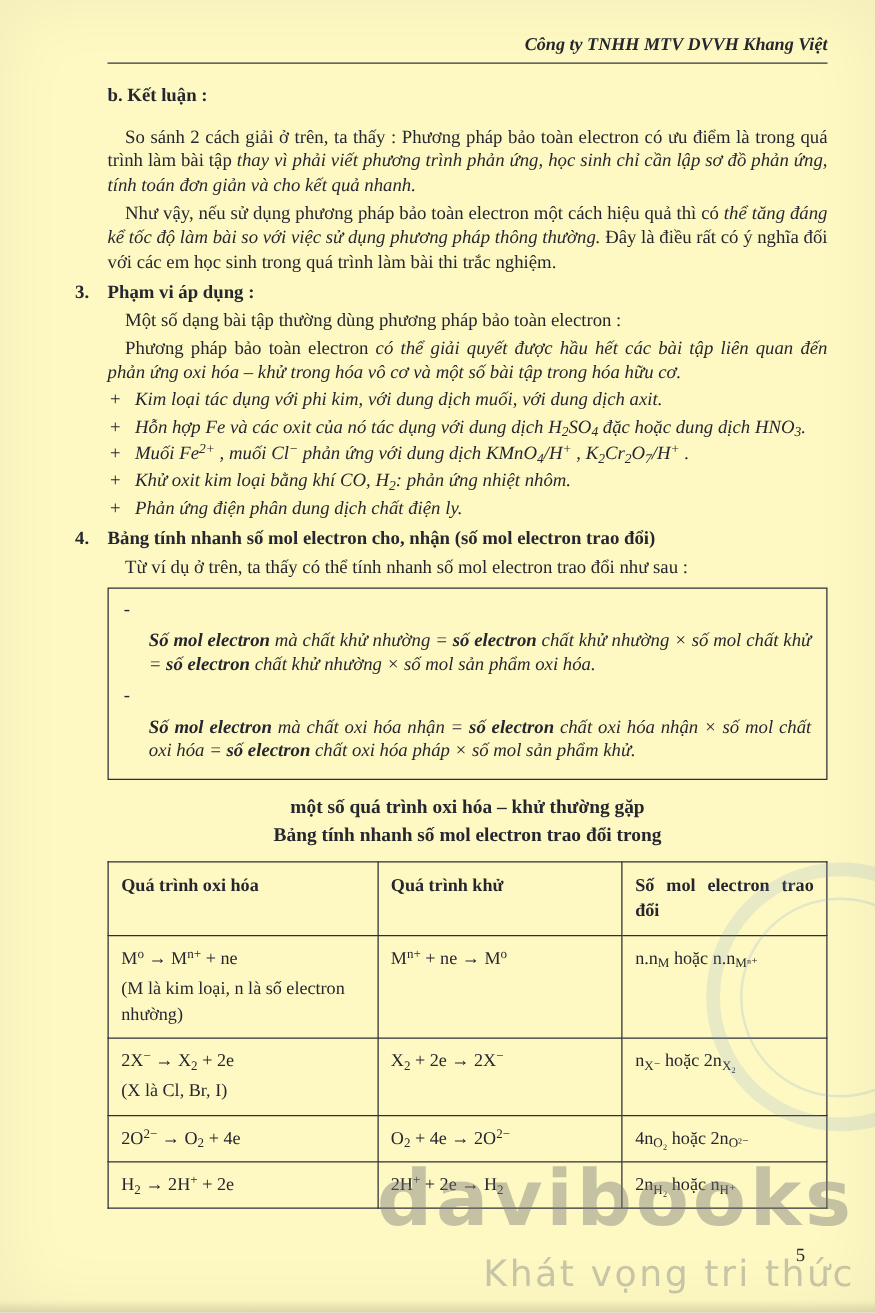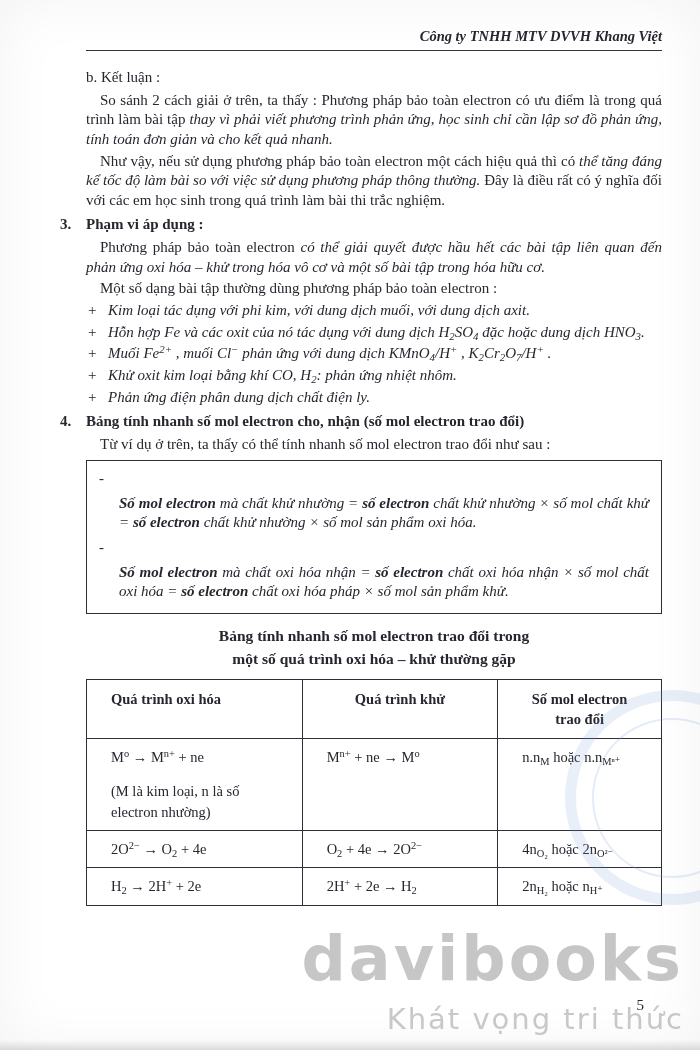--- a/index.html
+++ b/index.html
@@ -1,52 +1,52 @@
 <!DOCTYPE html>
 <html><head>
 <meta charset="utf-8">
 <style>
   * { box-sizing: border-box; }
   html,body { margin:0; padding:0; background:#d8d8d8; }
   .page {
     position:relative; width:700px; height:1050px; margin:0 auto;
-    background:#ffffff; overflow:hidden; color:#26262f;
+    background:#fef9c3; overflow:hidden; color:#26262f;
     font-family:"Liberation Serif","DejaVu Serif",serif;
     box-shadow: inset 0 0 60px rgba(0,0,0,0.05);
   }
   .header {
     position:absolute; top:28px; left:86px; width:576px;
     text-align:right; font-weight:700; font-style:italic; font-size:14.5px;
     padding-bottom:5px; border-bottom:1.6px solid #34343e;
   }
   .content {
     position:absolute; top:66px; left:86px; width:576px;
     font-size:15px; line-height:1.31; text-align:justify;
   }
   .it { font-style:italic; }
-  .h-sub { font-weight:400; margin:2px 0 3px; }
+  .h-sub { font-weight:700; margin:2px 0 13px; }
   .h-num { display:flex; font-weight:700; margin:5px 0 3px -26px; }
   .h-num .num { width:26px; flex:none; }
   p.para { margin:0 0 2px 0; text-indent:14px; }
   .bullet { display:flex; margin:0 0 2px; }
   .bullet .marker { width:22px; flex:none; padding-left:2px; font-style:normal; }
   .bullet .b-text { flex:1; font-style:italic; }
   .rule-box { border:1.6px solid #2e2e39; padding:8px 12px 6px 8px; margin:5px 0 10px; }
   .rule-item { display:flex; font-style:italic; margin-bottom:5px; }
   .rule-item .marker { width:24px; flex:none; padding-left:4px; font-style:normal; }
   .rule-item .rule-text { flex:1; text-align:justify;margin-top:25px; }
   .rule-item b { font-weight:700; }
   .table-title { text-align:center; font-weight:700; font-size:15.5px; line-height:1.5; margin:4px 0 8px; }
   table.etable { width:100%; border-collapse:collapse; font-size:14.5px; }
-  .etable th, .etable td { border:1.6px solid #2e2e39; padding:8px 24px; vertical-align:top; line-height:1.4; }
+  .etable th, .etable td { border:1.6px solid #2e2e39; padding:8px 10px; vertical-align:top; line-height:1.4; }
   .etable th { font-weight:700; padding-top:9px; padding-bottom:9px; }
   .etable th.left { text-align:left; }
-  .etable th.center { text-align:center; }
+  .etable th.center { }
   .etable td { text-align:left; }
-  .cell-note { margin-top:14px; }
+  .cell-note { margin-top:4px; }
   sub, sup { font-size:72%; line-height:0; }
   sub { vertical-align:-0.28em; }
   sup { vertical-align:0.45em; }
   .stamp {
     position:absolute; right:-80px; top:690px; width:215px; height:215px;
     border-radius:50%; border:11px solid rgba(125,162,216,0.17); pointer-events:none;
   }
   .stamp-inner {
     position:absolute; right:-52px; top:718px; width:160px; height:160px;
     border-radius:50%; border:2px solid rgba(125,162,216,0.20); pointer-events:none;
@@ -81,23 +81,23 @@
 
     <p class="para"><span>So sánh 2 cách giải ở trên, ta thấy : Phương pháp bảo toàn electron có ưu điểm là trong quá trình làm bài tập </span><span class="it">thay vì phải viết phương trình phản ứng, học sinh chỉ cần lập sơ đồ phản ứng, tính toán đơn giản và cho kết quả nhanh.</span></p>
 
     <p class="para"><span>Như vậy, nếu sử dụng phương pháp bảo toàn electron một cách hiệu quả thì có </span><span class="it">thể tăng đáng kể tốc độ làm bài so với việc sử dụng phương pháp thông thường. </span><span>Đây là điều rất có ý nghĩa đối với các em học sinh trong quá trình làm bài thi trắc nghiệm.</span></p>
 
     <div class="h-num">
       <span class="num">3.</span>
       <span>Phạm vi áp dụng :</span>
     </div>
 
+    <p class="para">Một số dạng bài tập thường dùng phương pháp bảo toàn electron :</p>
+
     <p class="para"><span>Phương pháp bảo toàn electron </span><span class="it">có thể giải quyết được hầu hết các bài tập liên quan đến phản ứng oxi hóa – khử trong hóa vô cơ và một số bài tập trong hóa hữu cơ.</span></p>
-
-    <p class="para">Một số dạng bài tập thường dùng phương pháp bảo toàn electron :</p>
 
     <div class="bullet">
       <span class="marker">+</span>
       <span class="b-text">Kim loại tác dụng với phi kim, với dung dịch muối, với dung dịch axit.</span>
     </div>
     <div class="bullet">
       <span class="marker">+</span>
       <span class="b-text">Hỗn hợp Fe và các oxit của nó tác dụng với dung dịch H<sub>2</sub>SO<sub>4</sub> đặc hoặc dung dịch HNO<sub>3</sub>.</span>
     </div>
     <div class="bullet">
@@ -125,22 +125,22 @@
         <span class="marker">-</span>
         <span class="rule-text"><b>Số mol electron</b><span> mà chất khử nhường = </span><b>số electron</b><span> chất khử nhường × số mol chất khử = </span><b>số electron</b><span> chất khử nhường × số mol sản phẩm oxi hóa.</span></span>
       </div>
       <div class="rule-item">
         <span class="marker">-</span>
         <span class="rule-text"><b>Số mol electron</b><span> mà chất oxi hóa nhận = </span><b>số electron</b><span> chất oxi hóa nhận × số mol chất oxi hóa = </span><b>số electron</b><span> chất oxi hóa pháp × số mol sản phẩm khử.</span></span>
       </div>
     </div>
 
     <div class="table-title">
+      <div>một số quá trình oxi hóa – khử thường gặp</div>
       <div>Bảng tính nhanh số mol electron trao đổi trong</div>
-      <div>một số quá trình oxi hóa – khử thường gặp</div>
     </div>
 
     <table class="etable">
       <colgroup>
         <col style="width:37.5%">
         <col style="width:34%">
         <col style="width:28.5%">
       </colgroup>
       <thead>
         <tr>
@@ -153,20 +153,28 @@
         <tr>
           <td>
             <div>M<sup>o</sup> → M<sup>n+</sup> + ne</div>
             <div class="cell-note">(M là kim loại, n là số electron nhường)</div>
           </td>
           <td>M<sup>n+</sup> + ne → M<sup>o</sup></td>
           <td>n.n<sub>M</sub> hoặc n.n<sub>Mⁿ⁺</sub></td>
         </tr>
         <tr>
           <td>
+            <div>2X<sup>−</sup> → X<sub>2</sub> + 2e</div>
+            <div class="cell-note">(X là Cl, Br, I)</div>
+          </td>
+          <td>X<sub>2</sub> + 2e → 2X<sup>−</sup></td>
+          <td>n<sub>X⁻</sub> hoặc 2n<sub>X₂</sub></td>
+        </tr>
+        <tr>
+          <td>
             <div>2O<sup>2−</sup> → O<sub>2</sub> + 4e</div>
           </td>
           <td>O<sub>2</sub> + 4e → 2O<sup>2−</sup></td>
           <td>4n<sub>O₂</sub> hoặc 2n<sub>O²⁻</sub></td>
         </tr>
         <tr>
           <td>
             <div>H<sub>2</sub> → 2H<sup>+</sup> + 2e</div>
           </td>
           <td>2H<sup>+</sup> + 2e → H<sub>2</sub></td>

